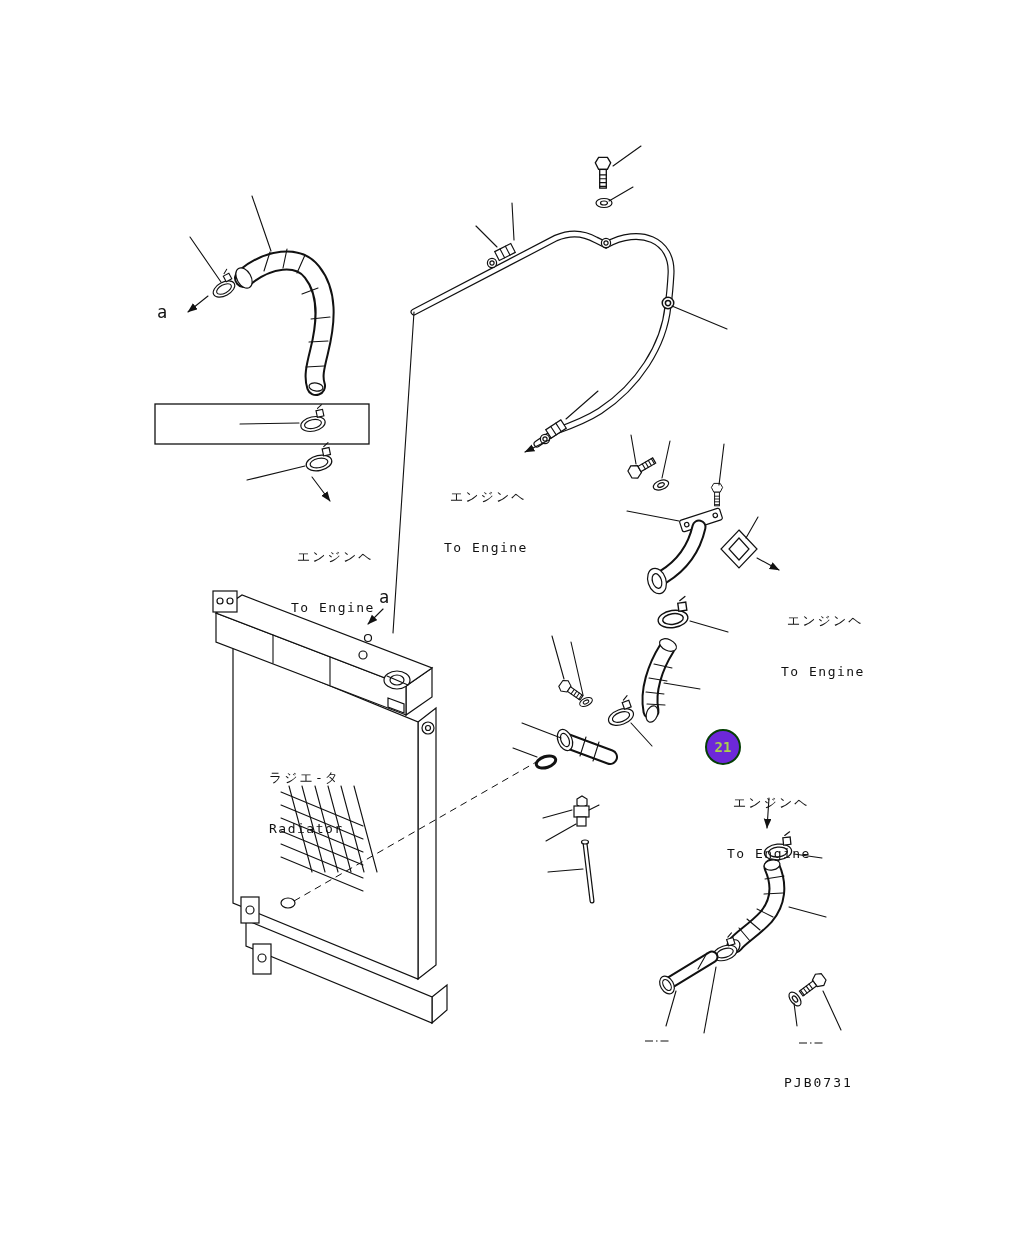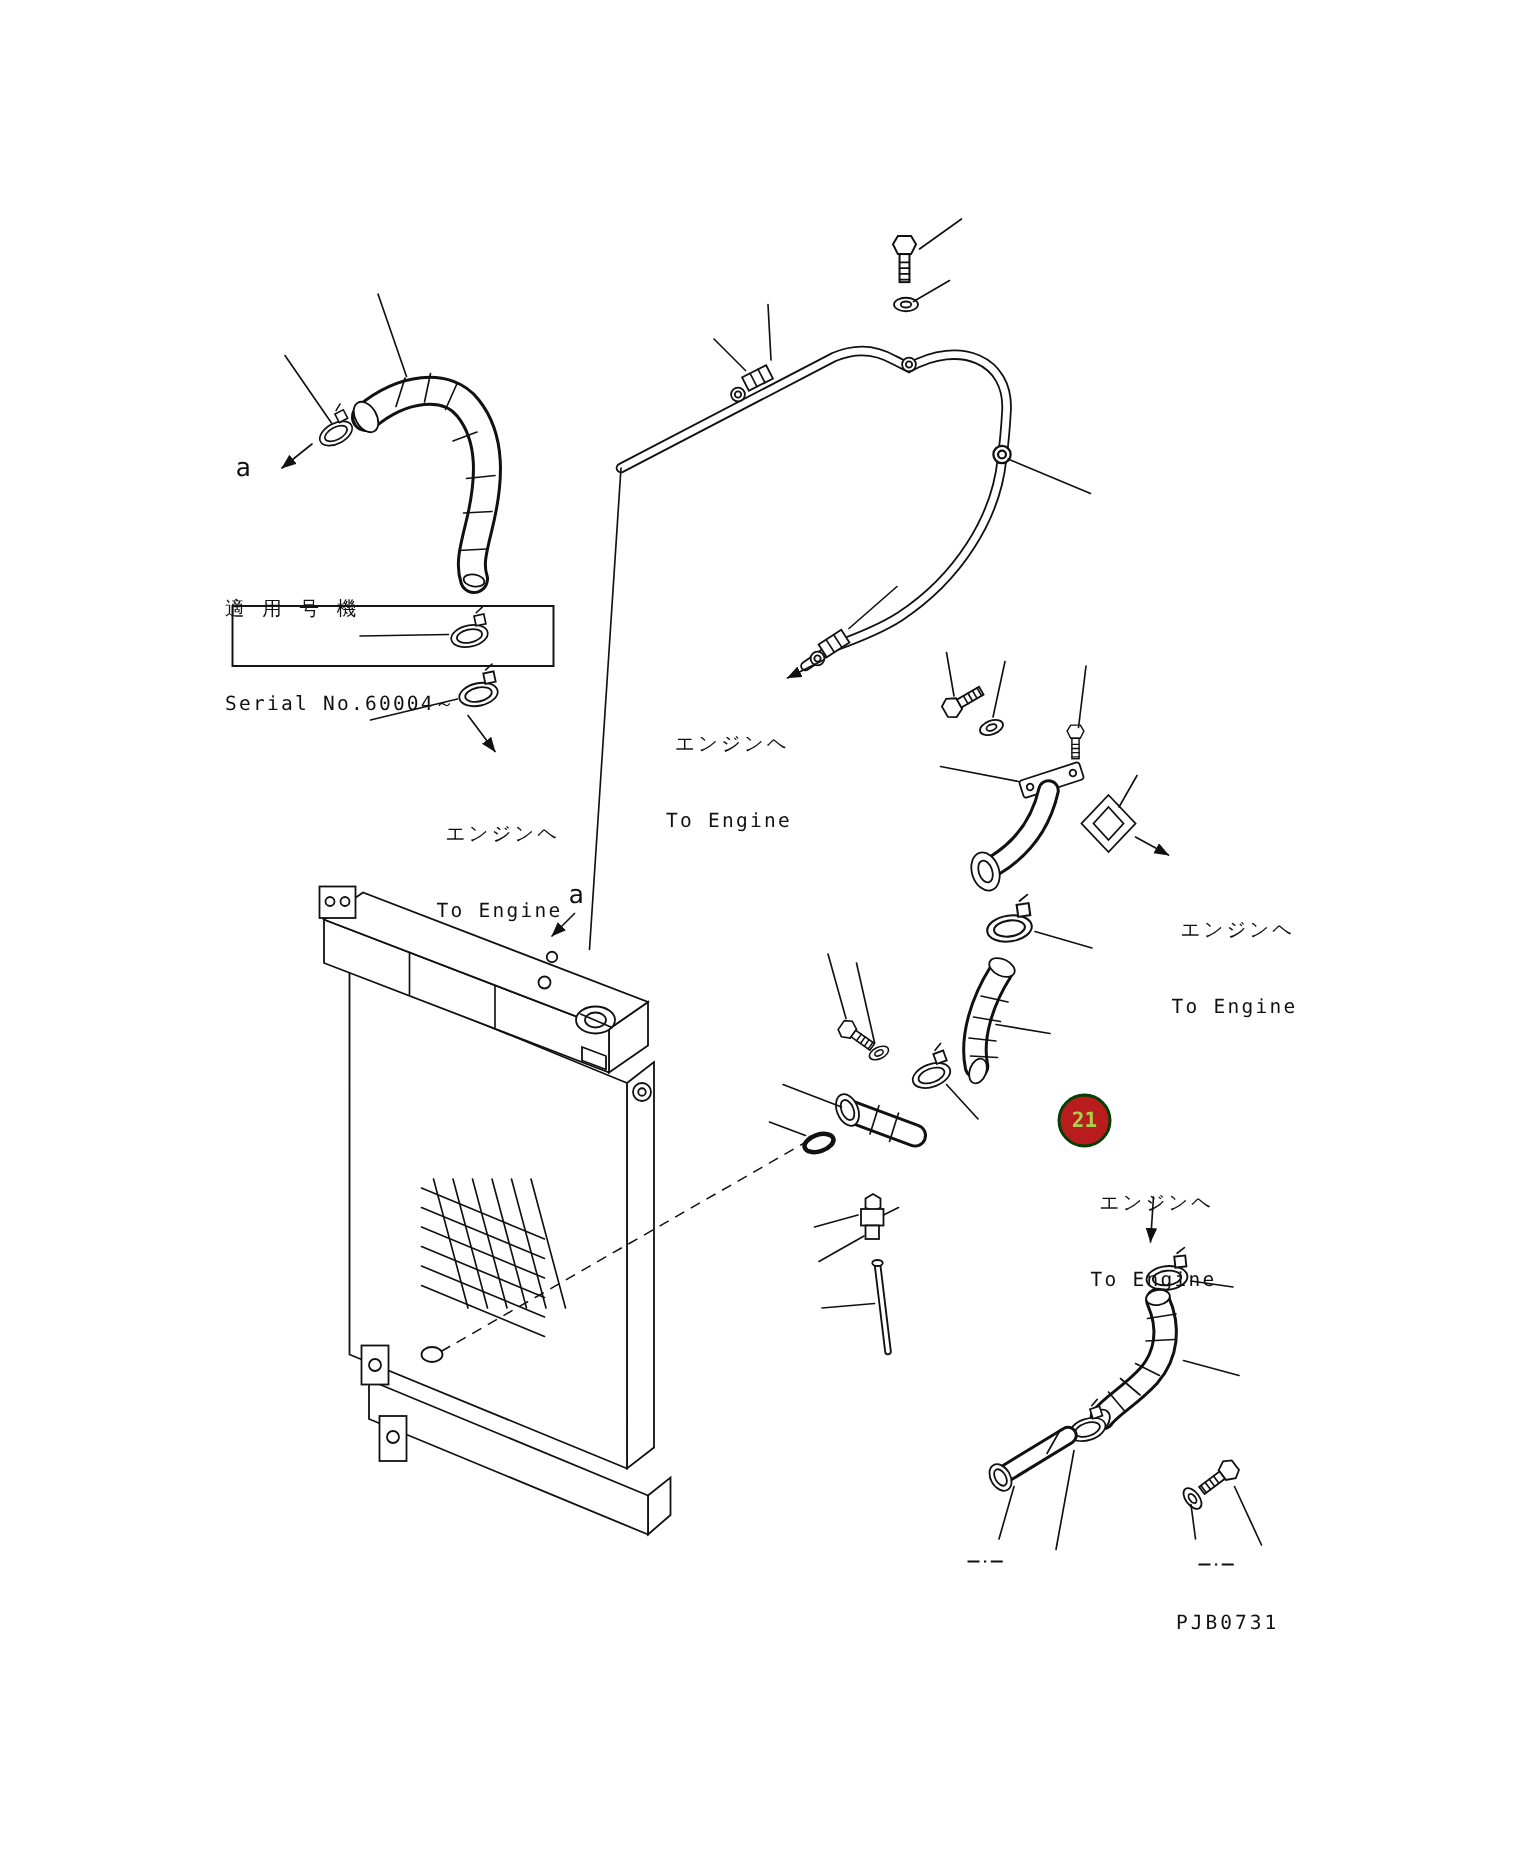--- a/index.html
+++ b/index.html
@@ -8,21 +8,21 @@
     font-family:"DejaVu Sans Mono", monospace; color:#111; overflow:hidden;
   }
   .stage svg { position:absolute; left:0; top:0; }
   .lbl { position:absolute; white-space:pre; line-height:17px; }
   .jp { font-size:13px; letter-spacing:2px; }
   .en { font-size:13px; letter-spacing:1.5px; }
   .a-lbl { font-size:17px; }
   .doc-code { font-size:13px; letter-spacing:2px; }
   .callout {
     position:absolute; width:36px; height:36px; border-radius:50%;
-    background:#b91c1c; border:2px solid #063f06; box-sizing:border-box;
+    background:#6d28d9; border:2px solid #063f06; box-sizing:border-box;
     color:#a9d24a; font-size:14px; font-weight:bold;
     display:flex; align-items:center; justify-content:center;
   }
   
   .ln   { stroke:#111; stroke-width:1.1; fill:none; stroke-linecap:round; }
   .fillw{ fill:#fff; stroke:#111; stroke-width:1.2; }
   .pb   { stroke:#111; stroke-width:7; fill:none; stroke-linecap:round; }
   .pw   { stroke:#fff; stroke-width:4.6; fill:none; stroke-linecap:round; }
   .hoseb{ stroke:#111; fill:none; stroke-linecap:round; }
   .hosew{ stroke:#fff; fill:none; stroke-linecap:round; }
@@ -291,24 +291,20 @@
     </g>
     <line x1="797" y1="1026" x2="794" y2="1003" class="ln"></line>
     <line x1="841" y1="1030" x2="823" y2="991" class="ln"></line>
     <line x1="645" y1="1041" x2="670" y2="1041" class="dashdot"></line>
     <line x1="799" y1="1043" x2="824" y2="1043" class="dashdot"></line>
   </g>
 </svg>
 
 <div class="lbl a-lbl" style="left:157px;top:304px">a</div>
 
-<div class="lbl" style="left:150px;top:354px;line-height:21px">
-  <div class="jp">適 用 号 機</div>
-  <div class="en">Serial No.60004～</div>
-</div>
 
 <div class="lbl" style="left:291px;top:514px">
   <div class="jp" style="padding-left:6px">エンジンヘ</div>
   <div class="en">To Engine</div>
 </div>
 
 <div class="lbl" style="left:444px;top:454px">
   <div class="jp" style="padding-left:6px">エンジンヘ</div>
   <div class="en">To Engine</div>
 </div>
@@ -316,20 +312,24 @@
 <div class="lbl" style="left:781px;top:578px">
   <div class="jp" style="padding-left:6px">エンジンヘ</div>
   <div class="en">To Engine</div>
 </div>
 
 <div class="lbl" style="left:727px;top:760px">
   <div class="jp" style="padding-left:6px">エンジンヘ</div>
   <div class="en">To Engine</div>
 </div>
 
+<div class="lbl" style="left:269px;top:735px">
+  <div class="jp">ラジエ-タ</div>
+  <div class="en">Radiator</div>
+</div>
 
 <div class="lbl a-lbl" style="left:379px;top:589px">a</div>
 
 <div class="callout" style="left:705px;top:729px">21</div>
 
 <div class="lbl doc-code" style="left:784px;top:1074px">PJB0731</div>
 
 </div>
 
 </body></html>

